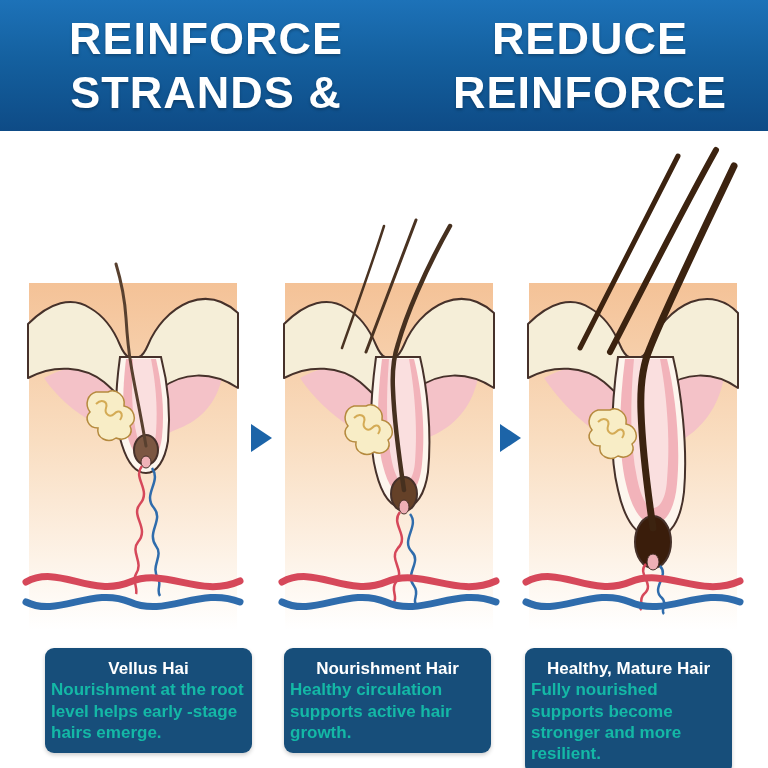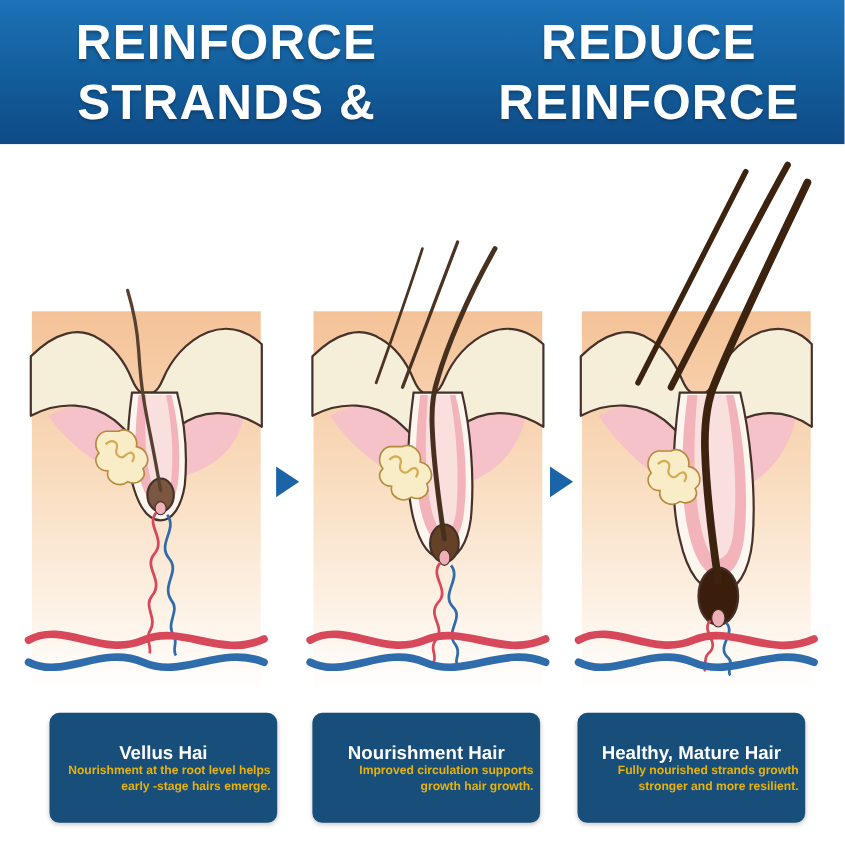--- a/index.html
+++ b/index.html
@@ -26,21 +26,21 @@
   }
   #arrow1 { left:251px; } #arrow2 { left:500px; }
   .caption {
     position:absolute; top:648px; width:207px; min-height:100px;
     background:#174e7a; border-radius:9px; padding:10px 6px;
     display:flex; flex-direction:column; align-items:center; justify-content:center;
     box-shadow:0 2px 4px rgba(0,0,0,0.2);
   }
   #cap1 { left:29px;margin-left:16px; } #cap2 { left:284px; } #cap3 { left:525px; }
   .caption-title { color:#ffffff; font-weight:700; font-size:17px; line-height:1.25; text-align:center; }
-  .caption-body  { color:#eab308; font-weight:700; font-size:11px; line-height:1.25; text-align:right; }
+  .caption-body  { color:#14b8a6; font-weight:700; font-size:17px; line-height:1.25; text-align:left; }
 </style>
 </head>
 <body>
 
 <div class="stage">
 
   <div class="header">
     <div class="header-line">REINFORCE STRANDS &amp;</div>
     <div class="header-line">REDUCE REINFORCE</div>
   </div>
@@ -157,20 +157,20 @@
 
   <div class="arrow" id="arrow1"></div>
   <div class="arrow" id="arrow2"></div>
 
   <div class="caption" id="cap1">
     <div class="caption-title">Vellus Hai</div>
     <div class="caption-body">Nourishment at the root level helps early -stage hairs emerge.</div>
   </div>
   <div class="caption" id="cap2">
     <div class="caption-title">Nourishment Hair</div>
-    <div class="caption-body">Improved circulation supports growth hair growth.</div>
+    <div class="caption-body">Healthy circulation supports active hair growth.</div>
   </div>
   <div class="caption" id="cap3">
     <div class="caption-title">Healthy, Mature Hair</div>
-    <div class="caption-body">Fully nourished strands growth stronger and more resilient.</div>
+    <div class="caption-body">Fully nourished supports become stronger and more resilient.</div>
   </div>
 
 </div>
 
 </body></html>

